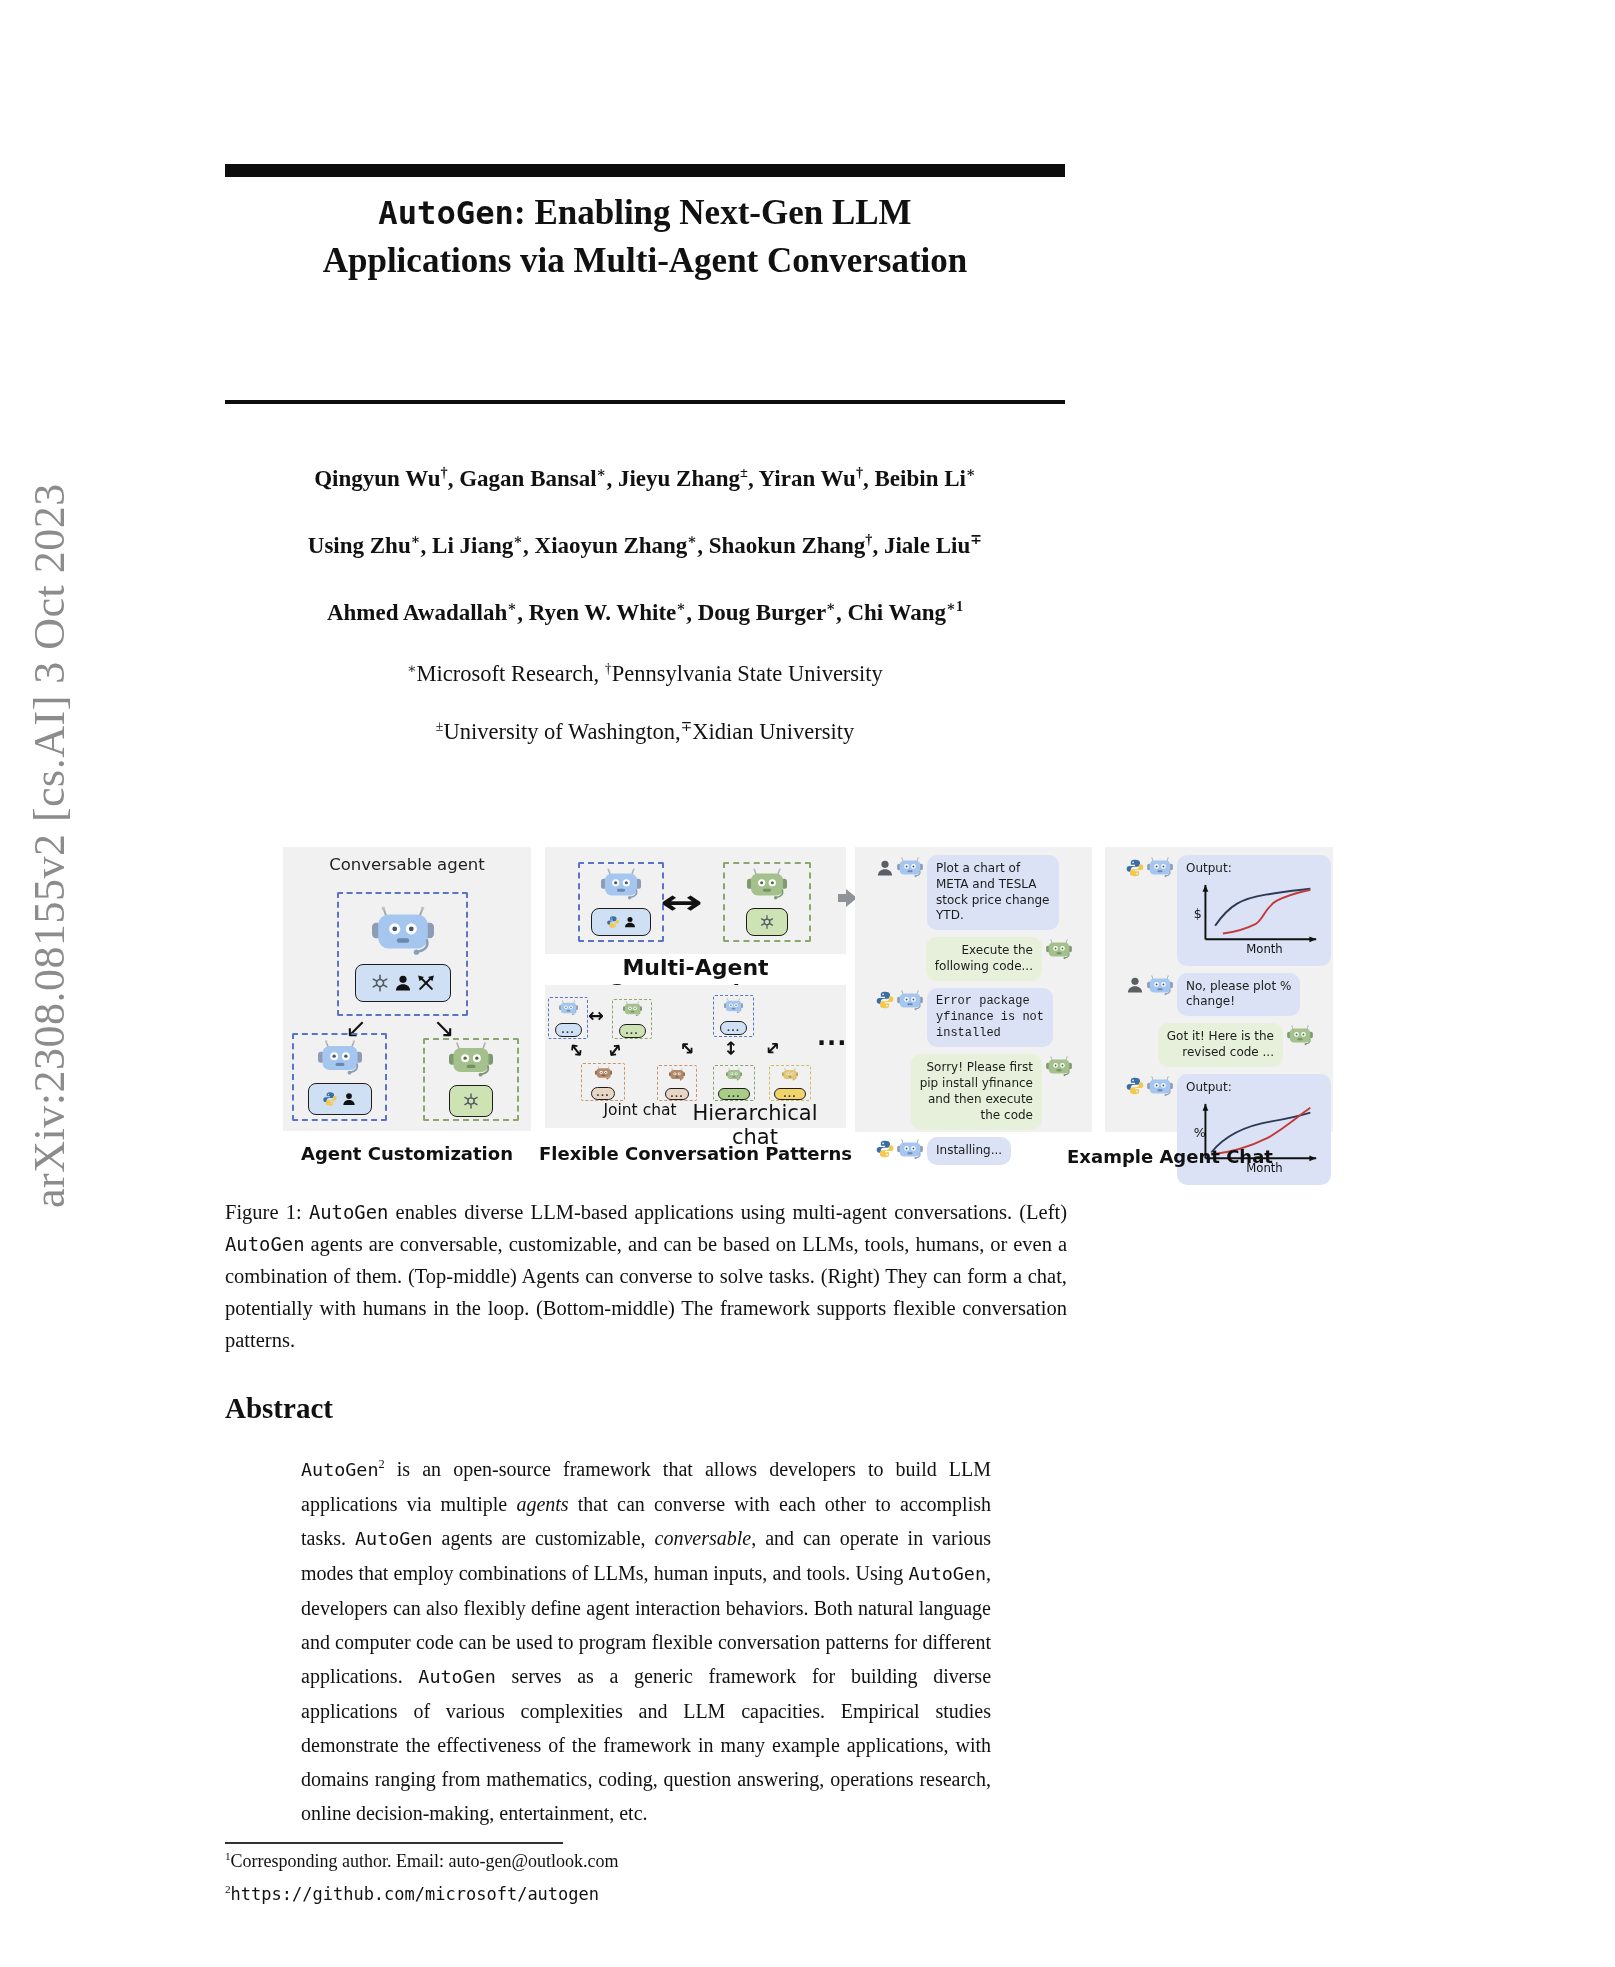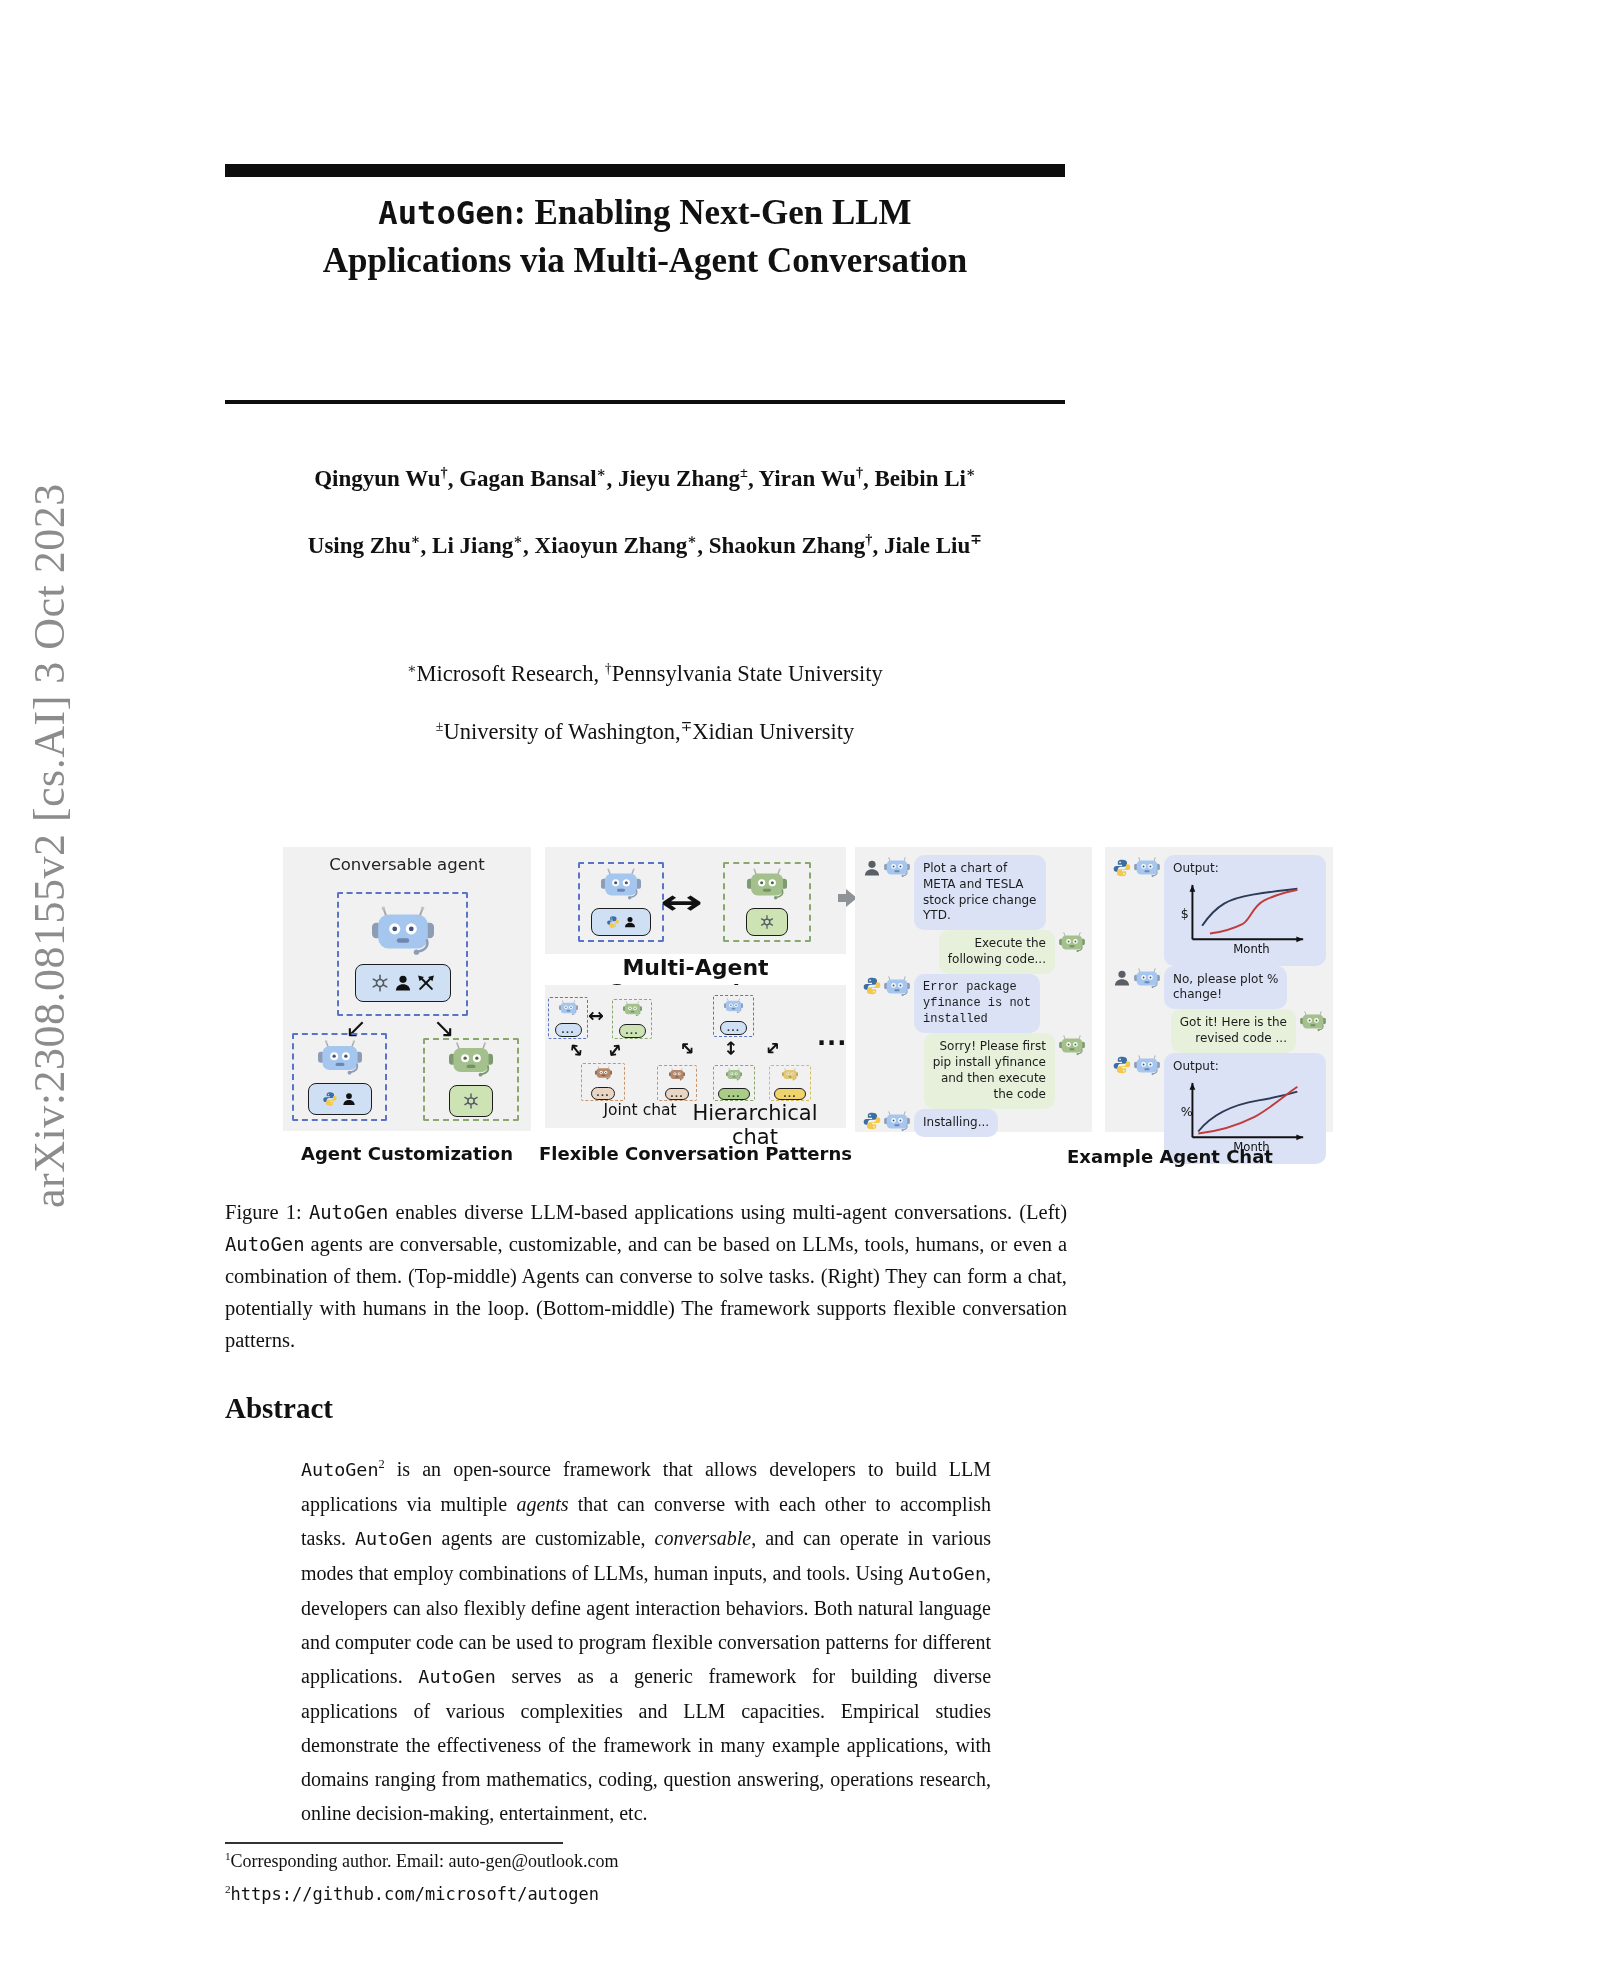--- a/index.html
+++ b/index.html
@@ -17,21 +17,21 @@
   
   .panel{position:absolute;background:#f1f1f2;font-family:"DejaVu Sans","Liberation Sans",sans-serif;}
   .figlabel{position:absolute;font-family:"DejaVu Sans","Liberation Sans",sans-serif;font-weight:700;
             color:#111;text-align:center;}
   .paneltitle{position:absolute;width:100%;text-align:center;top:8px;font-size:16.5px;color:#222;}
   .agent-box{position:absolute;border:2px dashed #5a74c8;border-radius:2px;display:flex;flex-direction:column;
              align-items:center;justify-content:center;gap:3px;}
   .chip{border:1.7px solid #1d1d1d;border-radius:8px;display:flex;align-items:center;justify-content:center;gap:3px;}
   .dots{font-family:"DejaVu Sans",sans-serif;font-weight:700;color:#333;line-height:0;}
   .uarrow{position:absolute;font-family:"DejaVu Sans",sans-serif;color:#111;line-height:1;}
-  .chatcol{position:absolute;inset:0;display:flex;flex-direction:column;padding:8px 7px;box-sizing:border-box;}
+  .chatcol{position:absolute;inset:0;display:flex;flex-direction:column;gap:7px;padding:8px 20px;box-sizing:border-box;}
   .chat-row{display:flex;align-items:flex-start;gap:4px;}
   .chat-row.right{justify-content:flex-end;}
   .chat-icons{display:flex;align-items:center;gap:2px;flex:0 0 auto;padding-top:2px;}
   .bubble{border-radius:10px;padding:6px 9px;font-size:12px;line-height:1.32;color:#1c1c1c;
           white-space:pre-line;font-family:"DejaVu Sans","Liberation Sans",sans-serif;}
   .bubble.blue{background:#dbe2f5;}
   .bubble.green{background:#e6f0da;text-align:right;}
   .bigarrow{position:absolute;}
   
   .caption{position:absolute;left:225px;top:1196px;width:842px;font-size:20.5px;line-height:32px;
@@ -54,20 +54,21 @@
 
   <div class="titleline" style="top:241px;">Applications via Multi-Agent Conversation</div>
   <div class="titleline" style="top:193px;">
     <span class="mono">AutoGen</span><span>: Enabling Next-Gen LLM</span>
   </div>
 
   <div class="rule" style="left:225px;top:400px;width:840px;height:4px;"></div>
 
   <div class="authorline" style="top:466px;"><span>Qingyun Wu</span><sup>†</sup><span>, Gagan Bansal</span><sup>∗</sup><span>, Jieyu Zhang</span><sup>±</sup><span>, Yiran Wu</span><sup>†</sup><span>, Beibin Li</span><sup>∗</sup></div>
   <div class="authorline" style="top:533px;"><span>Using Zhu</span><sup>∗</sup><span>, Li Jiang</span><sup>∗</sup><span>, Xiaoyun Zhang</span><sup>∗</sup><span>, Shaokun Zhang</span><sup>†</sup><span>, Jiale Liu</span><sup>∓</sup></div>
+  <div class="authorline" style="top:600px;"><span>Ahmed Awadallah</span><sup>∗</sup><span>, Ryen W. White</span><sup>∗</sup><span>, Doug Burger</span><sup>∗</sup><span>, Chi Wang</span><sup>∗1</sup></div>
 
   <div class="affilline" style="top:661px;"><sup>∗</sup><span>Microsoft Research, </span><sup>†</sup><span>Pennsylvania State University</span></div>
   <div class="affilline" style="top:719px;"><sup>±</sup><span>University of Washington,</span><sup>∓</sup><span>Xidian University</span></div>
 
   <div class="panel" style="left:283px;top:847px;width:248px;height:284px;">
     <div class="paneltitle">Conversable agent</div>
     <div class="agent-box" style="left:54px;top:45px;width:127px;height:120px;">
       <span><svg width="62" height="51" viewBox="0 0 60 49">
    <line x1="14" y1="10" x2="11" y2="2" stroke="#a9a9a9" stroke-width="2"></line>
             <circle cx="11" cy="2" r="1.6" fill="#c2c2c2"></circle>

